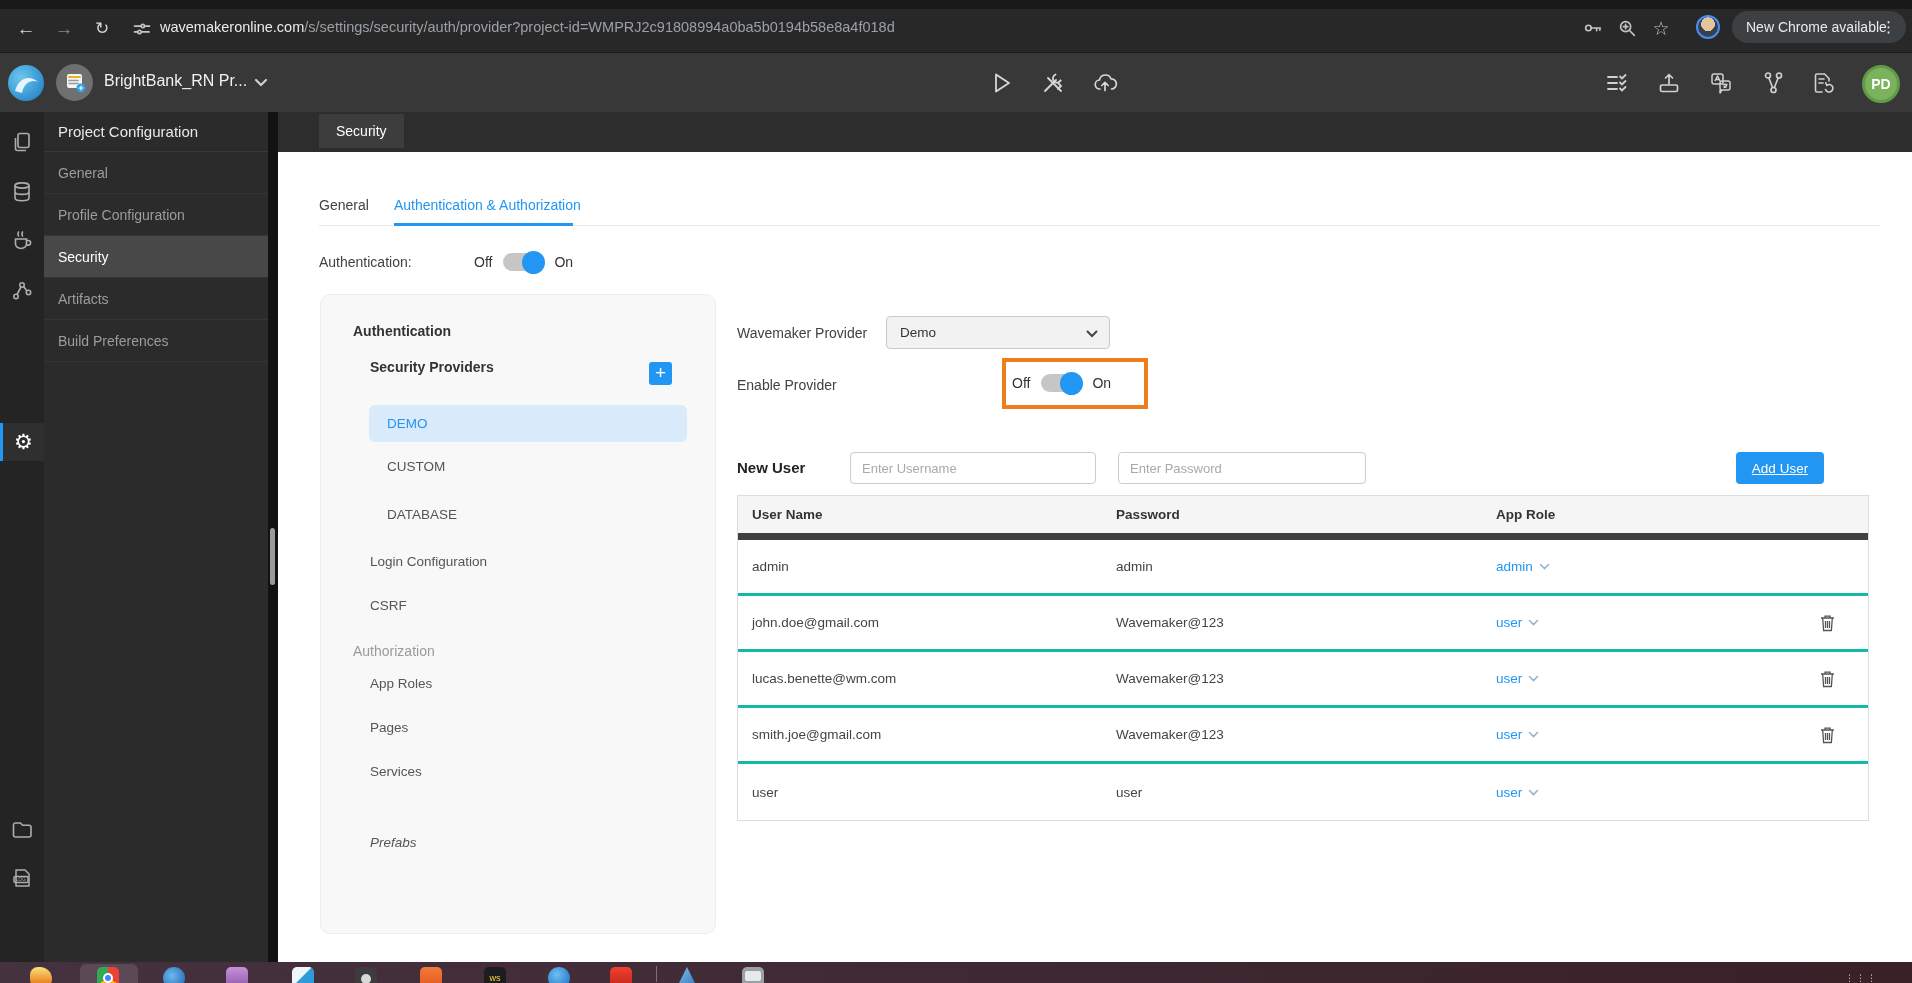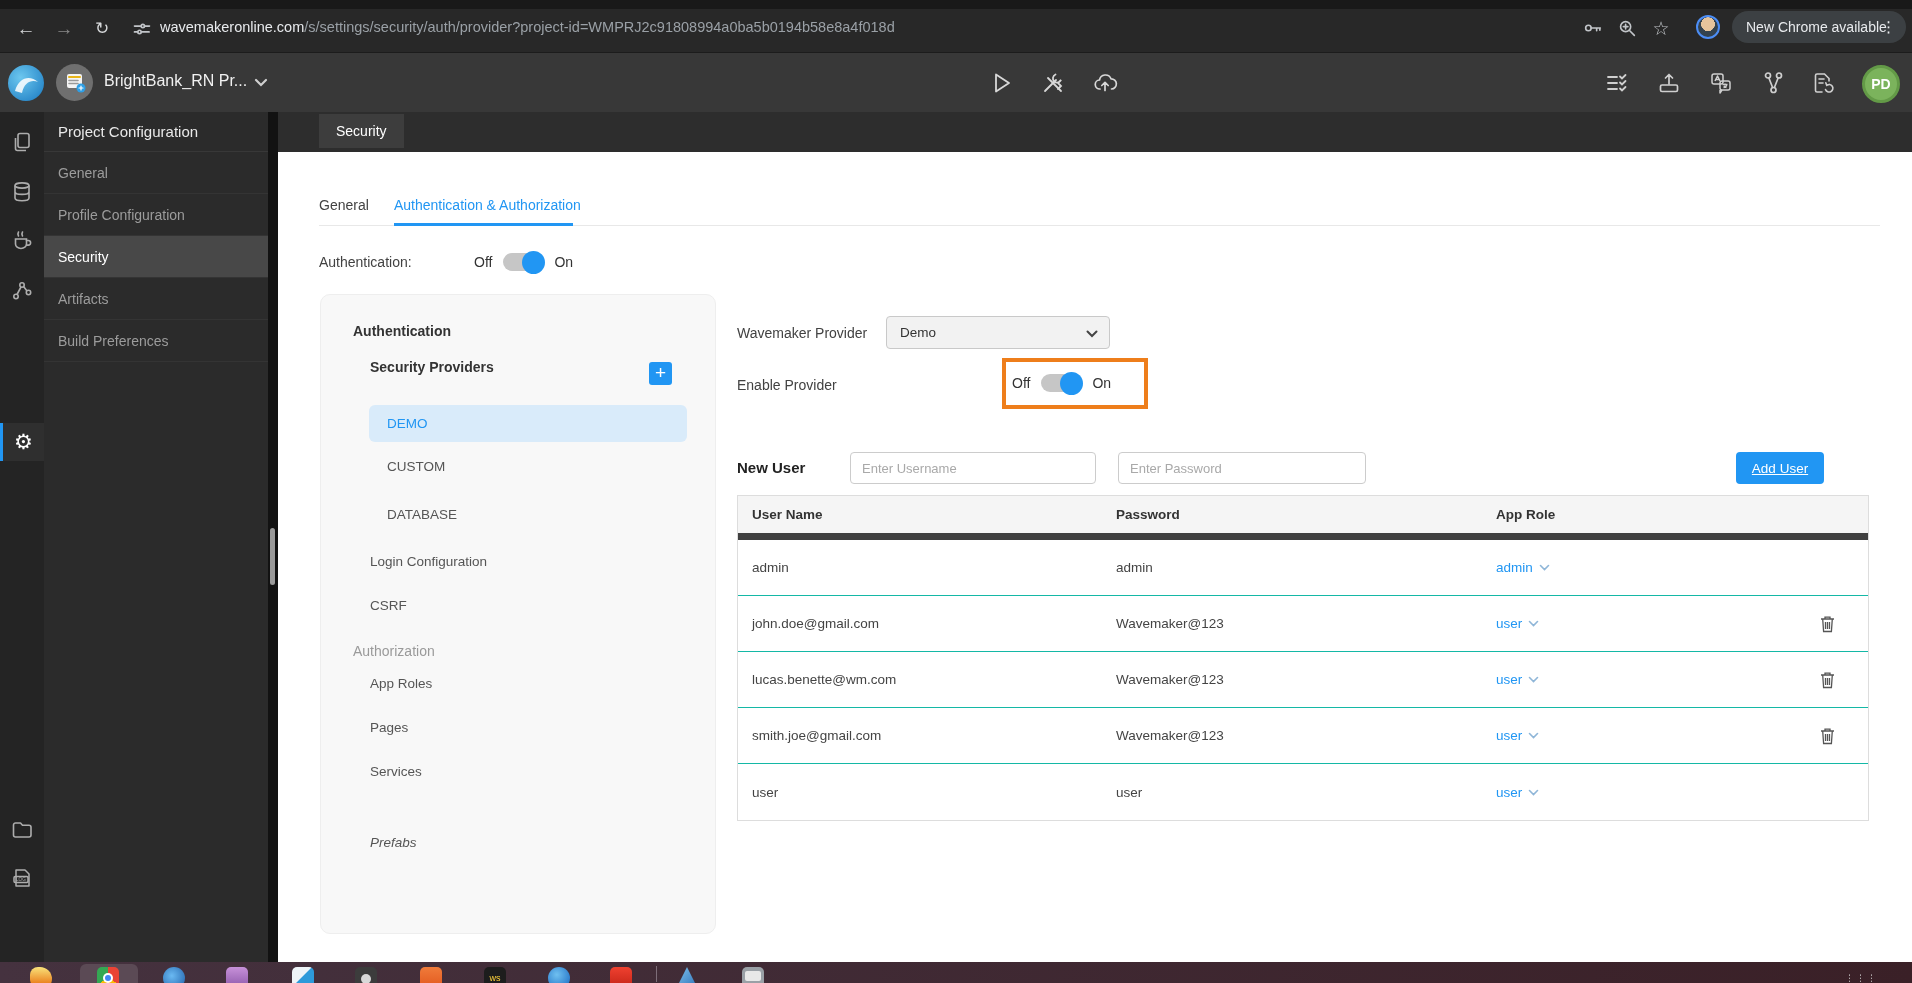--- a/index.html
+++ b/index.html
@@ -92,21 +92,21 @@
   #nu-role { position:absolute; left:1390px; top:452px; width:238px; height:32px; border:1px solid #cccccc; border-radius:4px;
     font-size:13px; color:#a9a9a9; line-height:30px; padding-left:11px; cursor:pointer; }
   #nu-role svg { position:absolute; right:12px; top:13px; }
   #add-user-btn { position:absolute; left:1736px; top:452px; width:88px; height:32px; background:#2196f3; border:none;
     border-radius:4px; color:#fff; font-size:13.5px; cursor:pointer; font-family:"Liberation Sans",sans-serif;text-decoration:underline; }
 
   
   #user-table { position:absolute; left:737px; top:495px; width:1132px; border:1px solid #dddddd; }
   .t-head { display:flex; height:44px; background:#f5f5f5; border-bottom:7px solid #404040; align-items:center;
     font-size:13.5px; font-weight:bold; color:#333; }
-  .t-row { display:flex; height:56px; align-items:center; font-size:13.5px; color:#444; background:#fff; border-bottom:1px solid #14b8a6; }
+  .t-row { display:flex; height:56px; align-items:center; font-size:13.5px; color:#444; background:#fff; border-bottom:3px solid #14b8a6; }
   .t-row:last-child { border-bottom:none; }
   .col-user { width:378px; padding-left:14px; }
   .col-pass { width:380px; }
   .col-role { width:302px; display:flex; align-items:center; gap:6px; }
   .col-del  { width:58px; display:flex; justify-content:center; }
   .role-link { color:#2196f3; cursor:pointer; }
   .trash { cursor:pointer; }
 
   
   #taskbar { left:0; top:962px; width:1912px; height:28px; background:linear-gradient(90deg,#45323f,#3a2027); overflow:hidden; }

